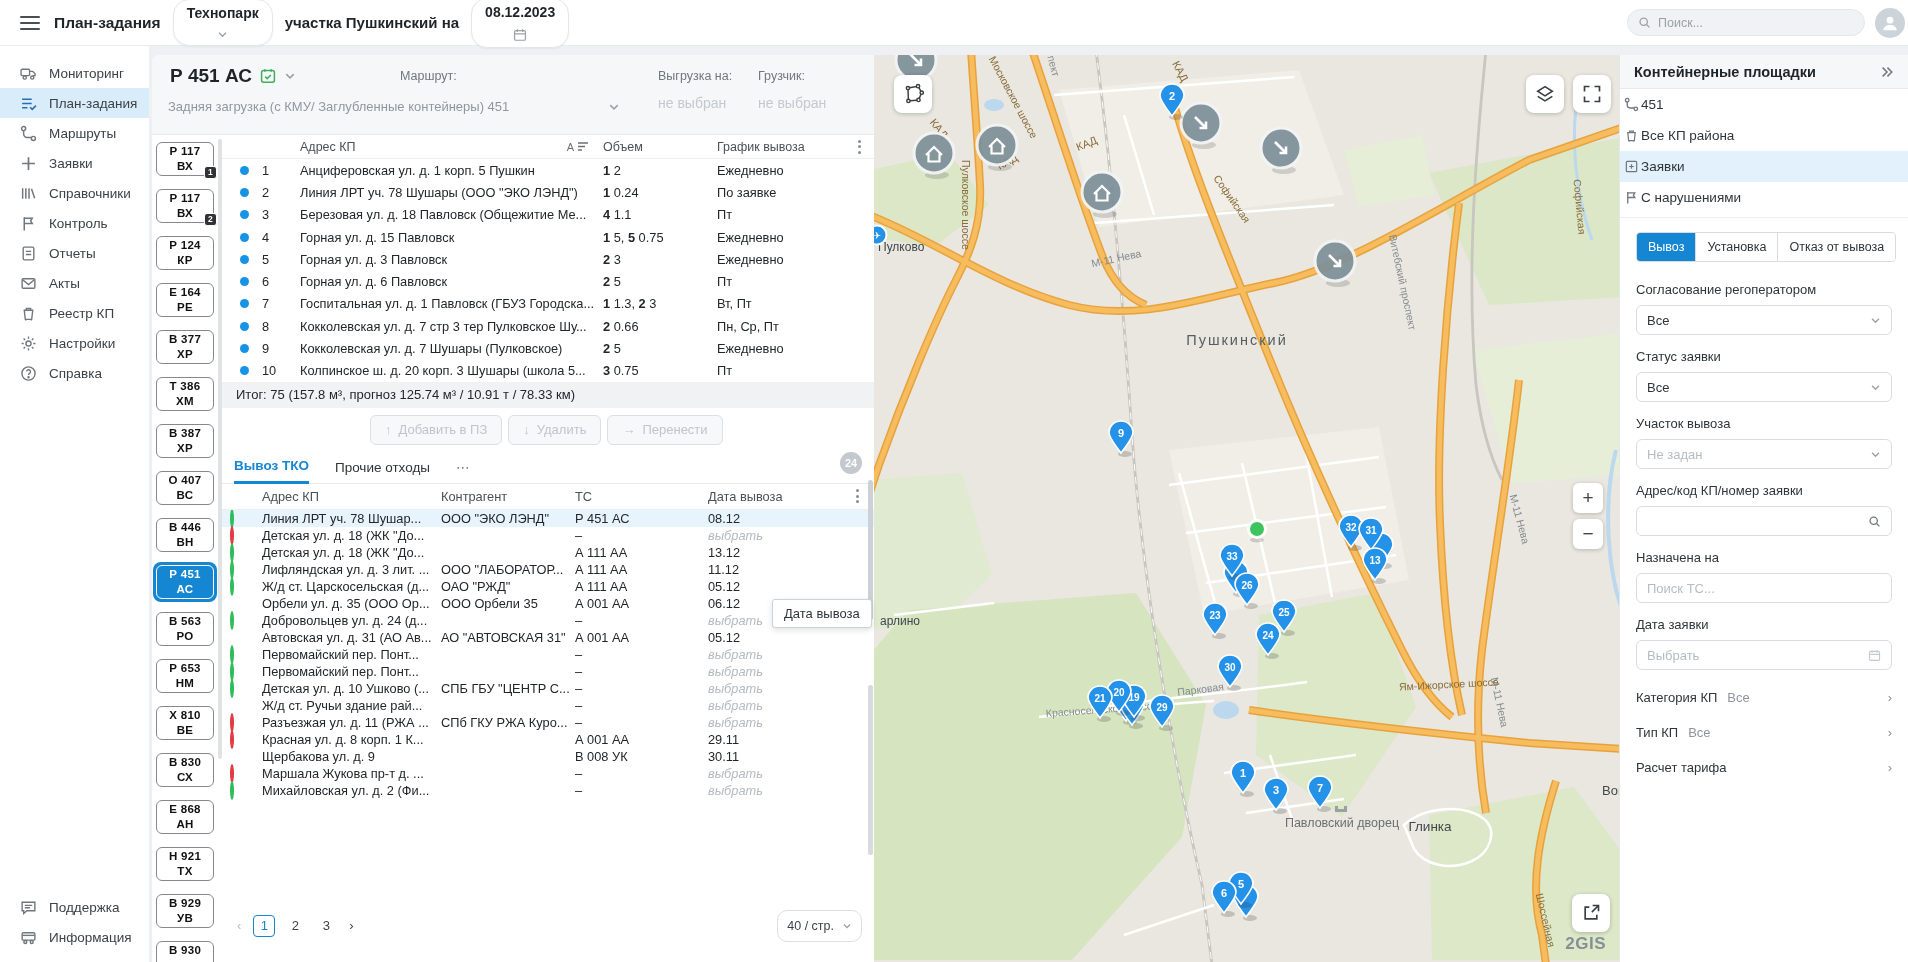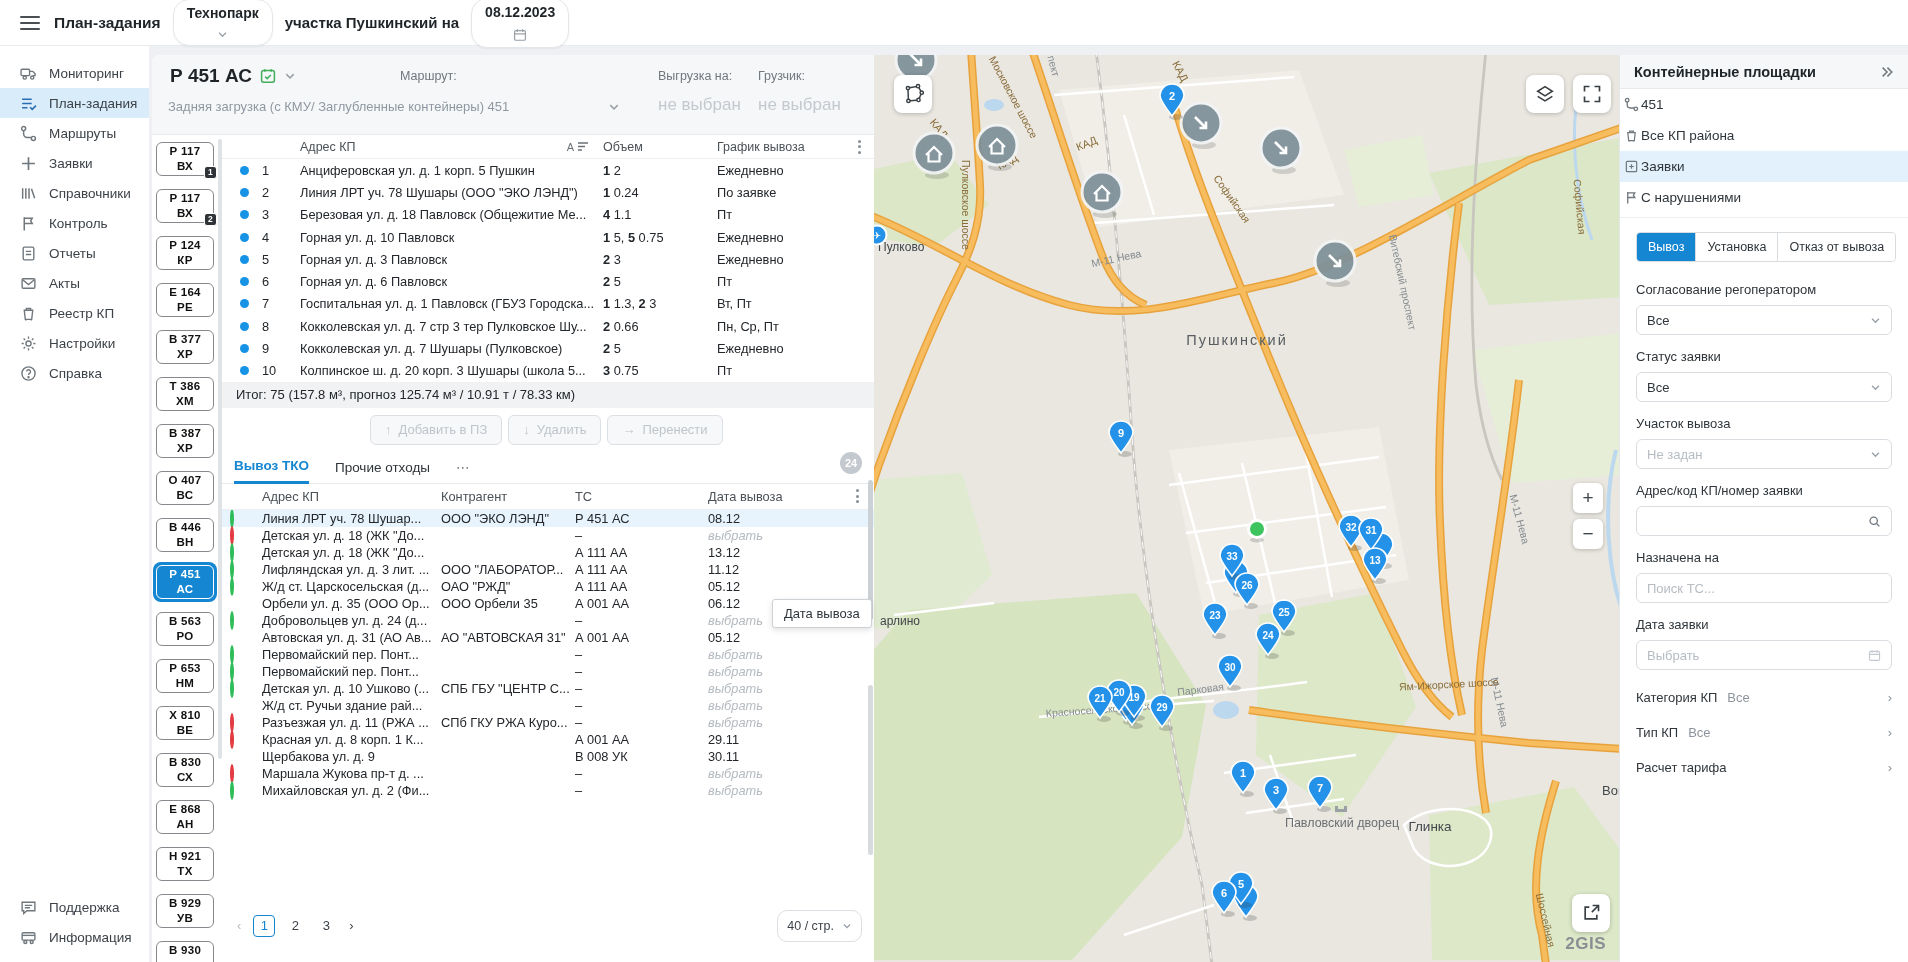--- a/index.html
+++ b/index.html
@@ -24,21 +24,21 @@
   .side-item .ic { width:17px; height:17px; color:#70777d; flex:0 0 17px; }
   .side-item.active { background:#d8ecfa; }
   .side-nav { padding-top:12px; }
   .side-bottom { position:absolute; bottom:10px; left:0; right:0; }
 
   
   .main-panel { position:absolute; left:152px; top:55px; width:722px; bottom:0; background:#fff; border-radius:8px 8px 0 0; z-index:10; }
   .panel-header { height:80px; background:#f6f7f9; border-bottom:1px solid #e8eaed; border-radius:8px 0 0 0; position:relative; }
   .ph-title { position:absolute; left:18px; top:10px; font-size:19px; font-weight:bold; color:#1f2428; display:flex; align-items:center; gap:8px; }
   .ph-label { position:absolute; top:14px; font-size:12.5px; color:#70777d; }
-  .ph-value { position:absolute; top:40px; font-size:17px; color:#c3c9cf; }
+  .ph-value { position:absolute; top:40px; font-size:14px; color:#c3c9cf; }
   .ph-route-value { position:absolute; left:16px; top:44px; font-size:13px; color:#8f98a1; width:452px; white-space:nowrap; overflow:hidden; display:flex; justify-content:space-between; align-items:center; cursor:pointer; }
 
   .panel-body { display:flex; height:827px; }
   .plates-col { width:70px; position:relative; overflow:hidden; }
   .plate { position:absolute; left:4px; width:58px; height:34px; background:#fff; border:1.5px solid #85898d; border-radius:6px; text-align:center; font-size:11.5px; font-weight:bold; color:#111; line-height:15px; padding-top:1px; letter-spacing:.3px; cursor:pointer; }
   .plate-wrap { position:absolute; left:1px; width:64px; height:40px; background:#1586d1; border-radius:8px; padding:3px; }
   .plate-wrap .plate { position:static; width:58px; border-color:#fff; background:#1586d1; color:#fff; }
   .plate-badge { position:absolute; right:-4px; bottom:-4px; width:13px; height:13px; background:#2f3337; border:1.5px solid #fff; border-radius:3px; color:#fff; font-size:8.5px; font-weight:bold; line-height:10px; text-align:center; }
   .plates-scroll { position:absolute; right:0; top:4px; width:4px; height:620px; background:#dfe3e6; border-radius:2px; }
 
@@ -135,20 +135,39 @@
   <div class="tb-sub">участка  Пушкинский  на</div>
   <div class="pill">
     <span>08.12.2023</span>
     <span class="icx" style="width:14px;height:14px;color:#9aa1a8">
         <svg viewBox="0 0 16 16" fill="none" stroke="currentColor" stroke-width="1.4">
           <rect x="1.8" y="3" width="12.4" height="11" rx="1.5"></rect>
           <path d="M5 1.5v3M11 1.5v3M1.8 6.6h12.4"></path>
         </svg>
       </span>
   </div>
+  <div class="tb-right">
+    <div class="search-pill">
+      <span class="icx" style="width:13px;height:13px;color:#9aa1a8">
+          <svg viewBox="0 0 16 16" fill="none" stroke="currentColor" stroke-width="1.6">
+            <circle cx="7" cy="7" r="4.5"></circle>
+            <path d="M10.5 10.5L14 14"></path>
+          </svg>
+        </span>
+      <span>Поиск...</span>
+    </div>
+    <div class="avatar">
+      <span class="icx" style="width:18px;height:18px;color:#fff">
+          <svg viewBox="0 0 16 16" fill="currentColor">
+            <circle cx="8" cy="5.5" r="3"></circle>
+            <path d="M2 14.5c0-3 2.7-4.8 6-4.8s6 1.8 6 4.8z"></path>
+          </svg>
+        </span>
+    </div>
+  </div>
 </div>
 
 <div class="sidebar">
   <div class="side-nav" id="side-nav">
       <div class="side-item">
         <span class="ic icx" style="width:17px;height:17px;color:#70777d">
           <svg viewBox="0 0 16 16" fill="none" stroke="currentColor" stroke-width="1.3">
             <rect x="1" y="4" width="8" height="6" rx="1"></rect>
             <path d="M9 6h3l2.2 2.2V10H12"></path>
             <circle cx="4.5" cy="11.8" r="1.5"></circle>
@@ -377,21 +396,21 @@
   <div class="cell-addr">Березовая ул. д. 18 Павловск (Общежитие Ме...</div>
   <div class="vol"><b>4</b> 1.1</div>
   <div>Пт</div>
             <div></div>
           </div>
           <div class="t1-row">
             <div class="t1-num">
               <span class="row-dot"></span>
               <b>4</b>
             </div>
-  <div class="cell-addr">Горная ул. д. 10 Павловск</div>
+  <div class="cell-addr">Горная ул. д. 15 Павловск</div>
   <div class="vol"><b>1</b> 5, <b>5</b> 0.75</div>
   <div>Ежедневно</div>
             <div></div>
           </div>
           <div class="t1-row">
             <div class="t1-num">
               <span class="row-dot"></span>
               <b>5</b>
             </div>
   <div class="cell-addr">Горная ул. д. 3 Павловск</div>

